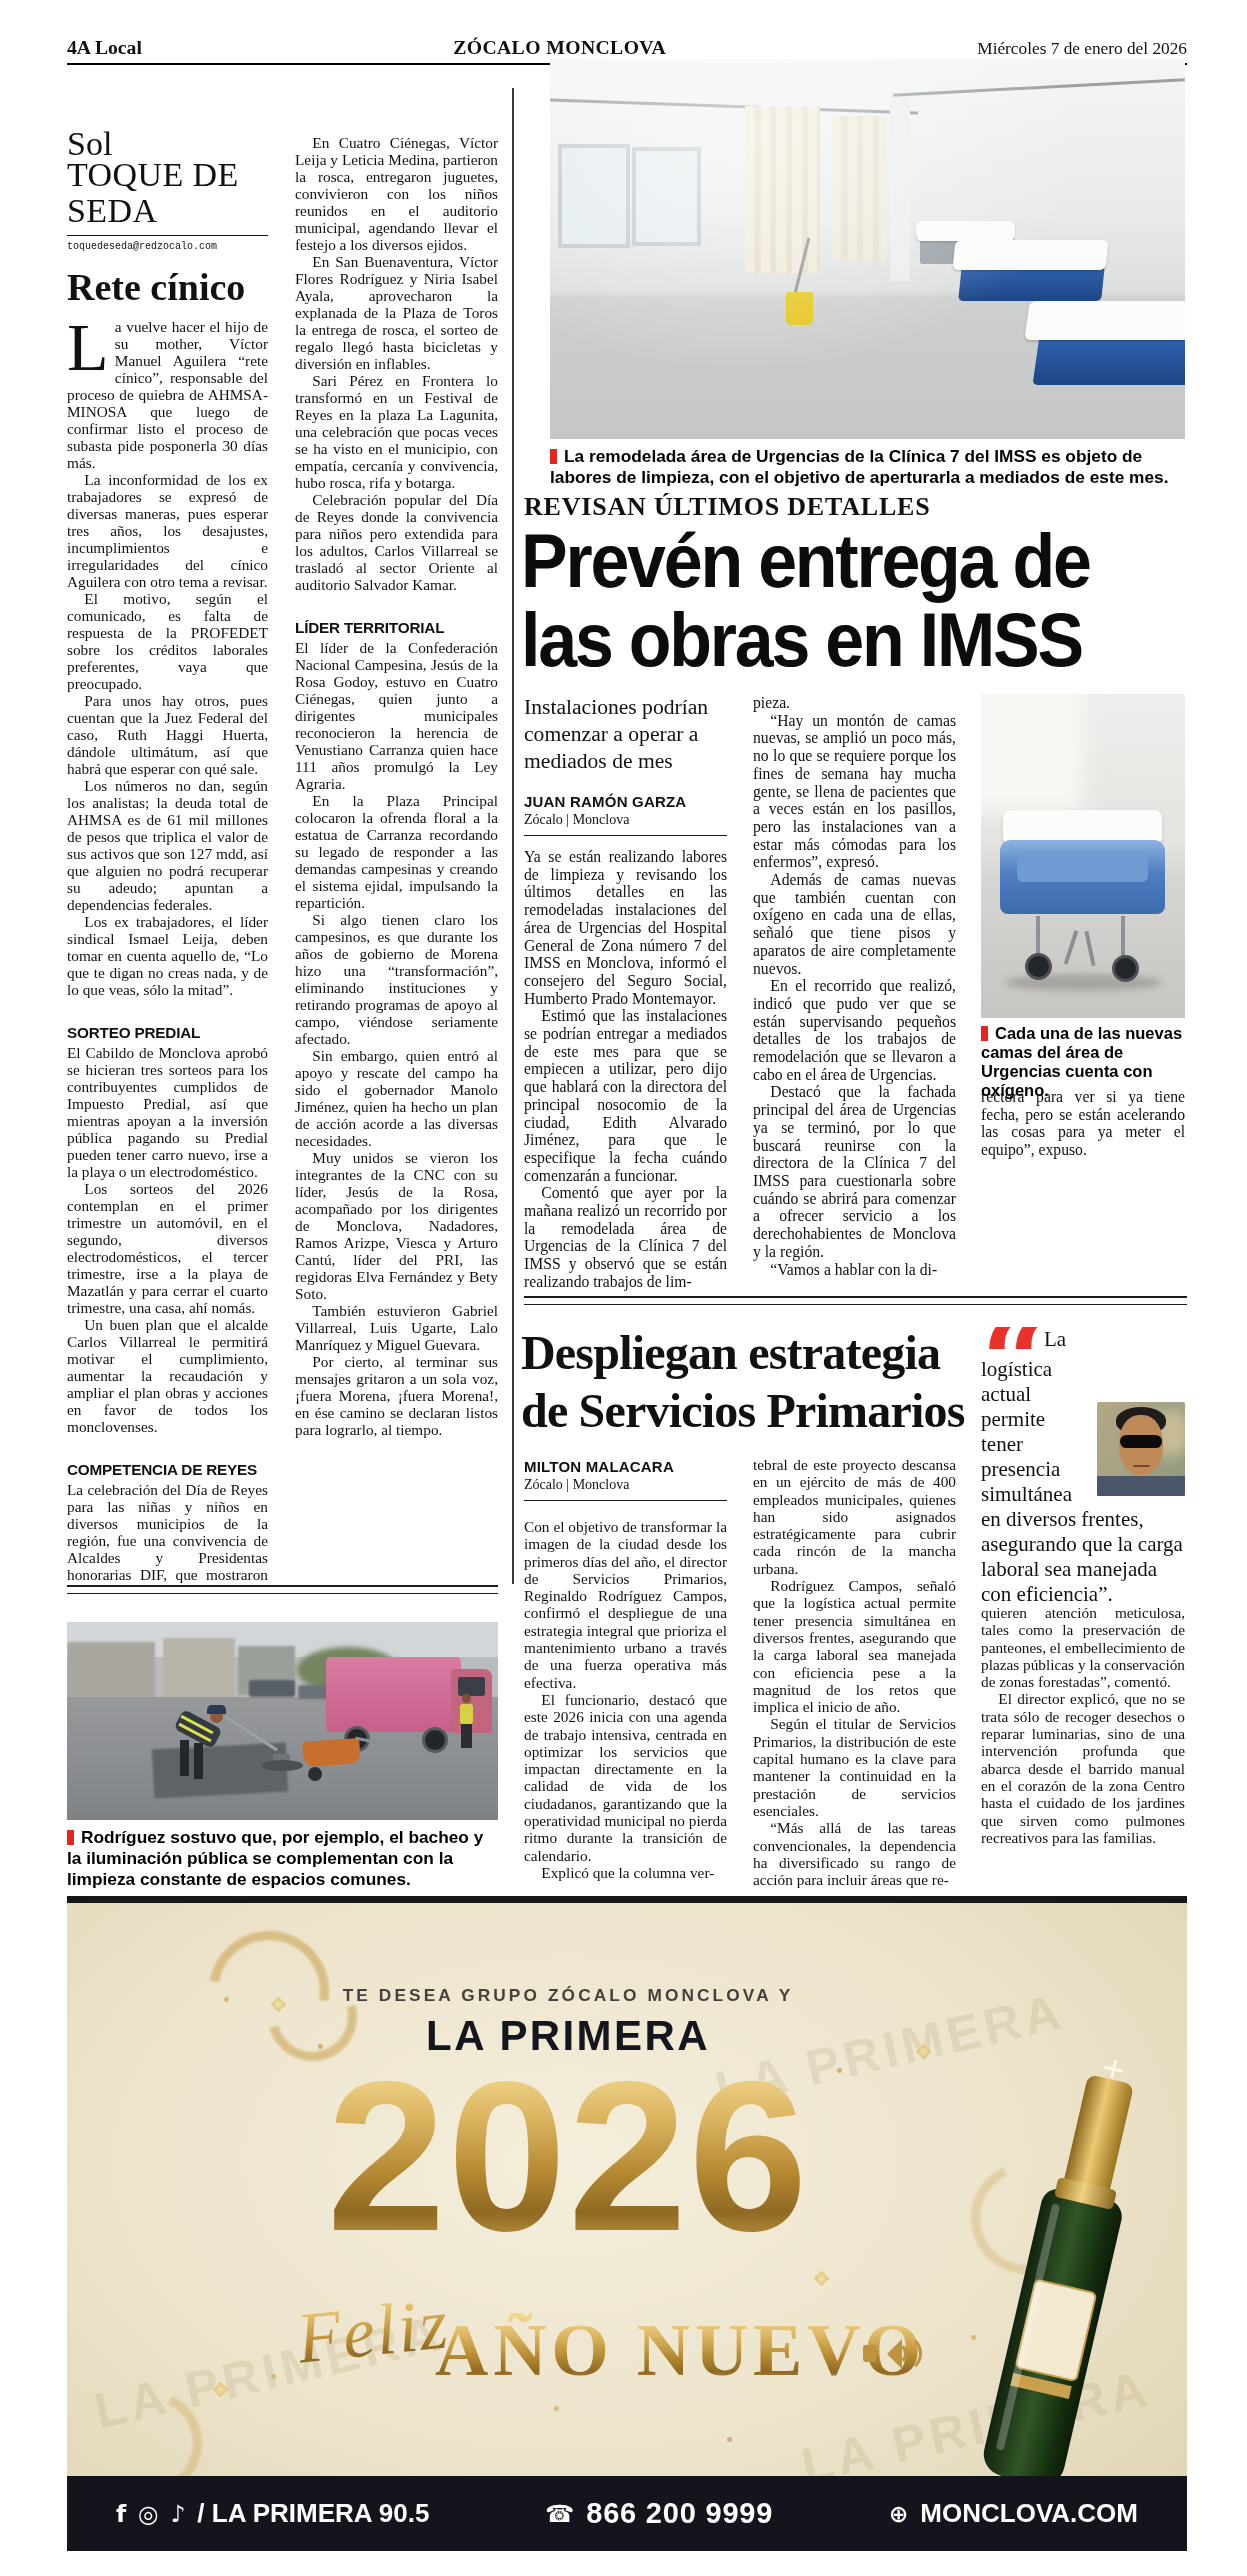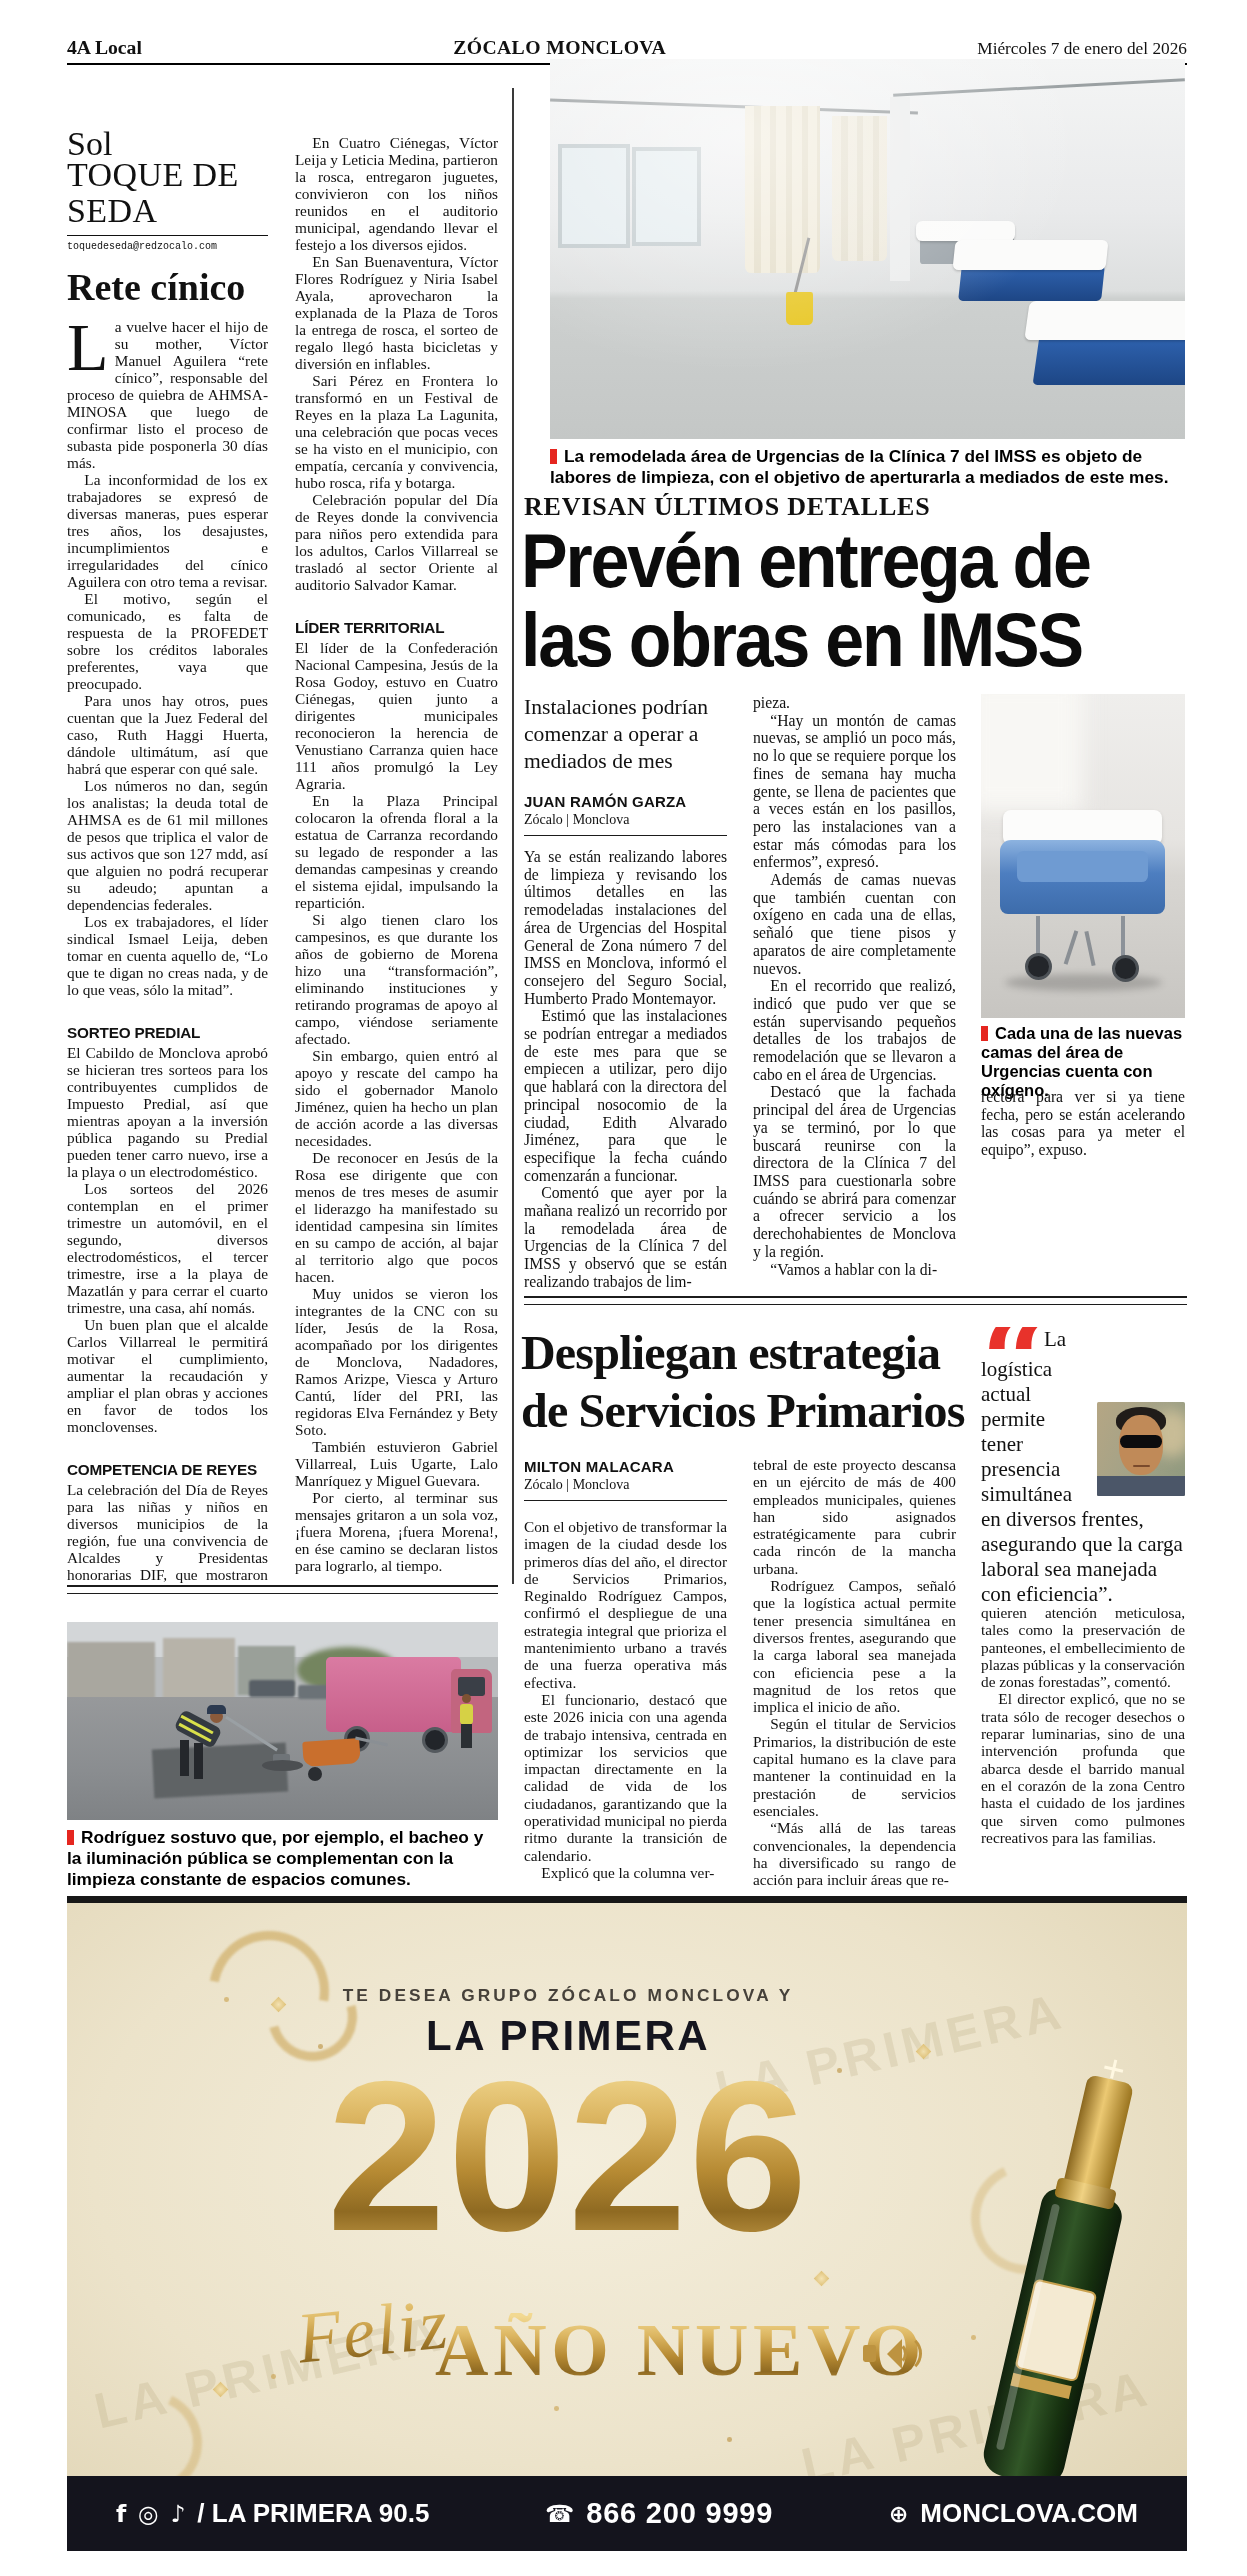--- a/index.html
+++ b/index.html
@@ -222,21 +222,20 @@
 
     <p class="para">En Cuatro Ciénegas, Víctor Leija y Leticia Medina, partieron la rosca, entregaron juguetes, convivieron con los niños reunidos en el auditorio municipal, agendando llevar el festejo a los diversos ejidos.</p>
         <p class="para">En San Buenaventura, Víctor Flores Rodríguez y Niria Isabel Ayala, aprovecharon la explanada de la Plaza de Toros la entrega de rosca, el sorteo de regalo llegó hasta bicicletas y diversión en inflables.</p>
         <p class="para">Sari Pérez en Frontera lo transformó en un Festival de Reyes en la plaza La Lagunita, una celebración que pocas veces se ha visto en el municipio, con empatía, cercanía y convivencia, hubo rosca, rifa y botarga.</p>
         <p class="para">Celebración popular del Día de Reyes donde la convivencia para niños pero extendida para los adultos, Carlos Villarreal se trasladó al sector Oriente al auditorio Salvador Kamar.</p>
         <p class="para sub">LÍDER TERRITORIAL</p>
         <p class="para cont">El líder de la Confederación Nacional Campesina, Jesús de la Rosa Godoy, estuvo en Cuatro Ciénegas, quien junto a dirigentes municipales reconocieron la herencia de Venustiano Carranza quien hace 111 años promulgó la Ley Agraria.</p>
         <p class="para">En la Plaza Principal colocaron la ofrenda floral a la estatua de Carranza recordando su legado de responder a las demandas campesinas y creando el sistema ejidal, impulsando la repartición.</p>
         <p class="para">Si algo tienen claro los campesinos, es que durante los años de gobierno de Morena hizo una “transformación”,  eliminando instituciones y retirando programas de apoyo al campo, viéndose seriamente afectado.</p>
         <p class="para">Sin embargo, quien entró al apoyo y rescate del campo ha sido el gobernador Manolo Jiménez, quien ha hecho un plan de acción acorde a las diversas necesidades.</p>
-        <p class="para">De reconocer en Jesús de la Rosa ese dirigente que con menos de tres meses de asumir el liderazgo ha manifestado su identidad campesina sin límites en su campo de acción, al bajar al territorio algo que pocos hacen.</p>
         <p class="para">Muy unidos se vieron los integrantes de la CNC con su líder, Jesús de la Rosa, acompañado por los dirigentes de Monclova, Nadadores, Ramos Arizpe, Viesca y Arturo Cantú, líder del PRI, las regidoras Elva Fernández y Bety Soto.</p>
         <p class="para">También estuvieron Gabriel Villarreal, Luis Ugarte, Lalo Manríquez y Miguel Guevara.</p>
         <p class="para">Por cierto, al terminar sus mensajes gritaron a un sola voz, ¡fuera Morena, ¡fuera Morena!, en ése camino se declaran listos para lograrlo, al tiempo.</p>
       </div>
   </section>
 
   <div class="photo1">
     <div class="h-wall"></div>
     <div class="h-beam1"></div>
     <div class="h-beam2"></div>

